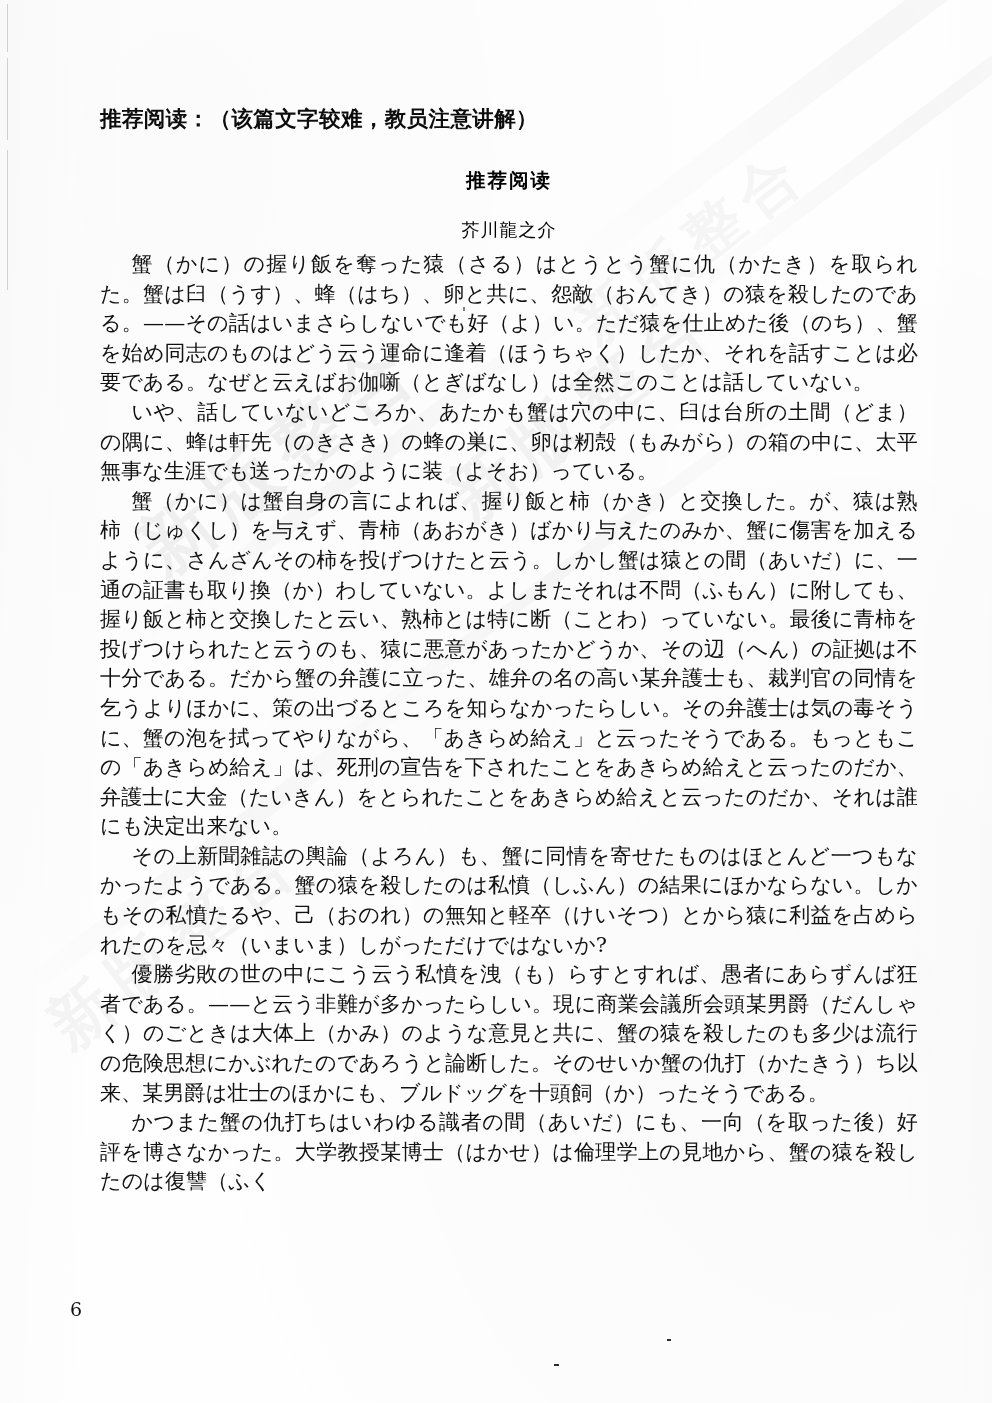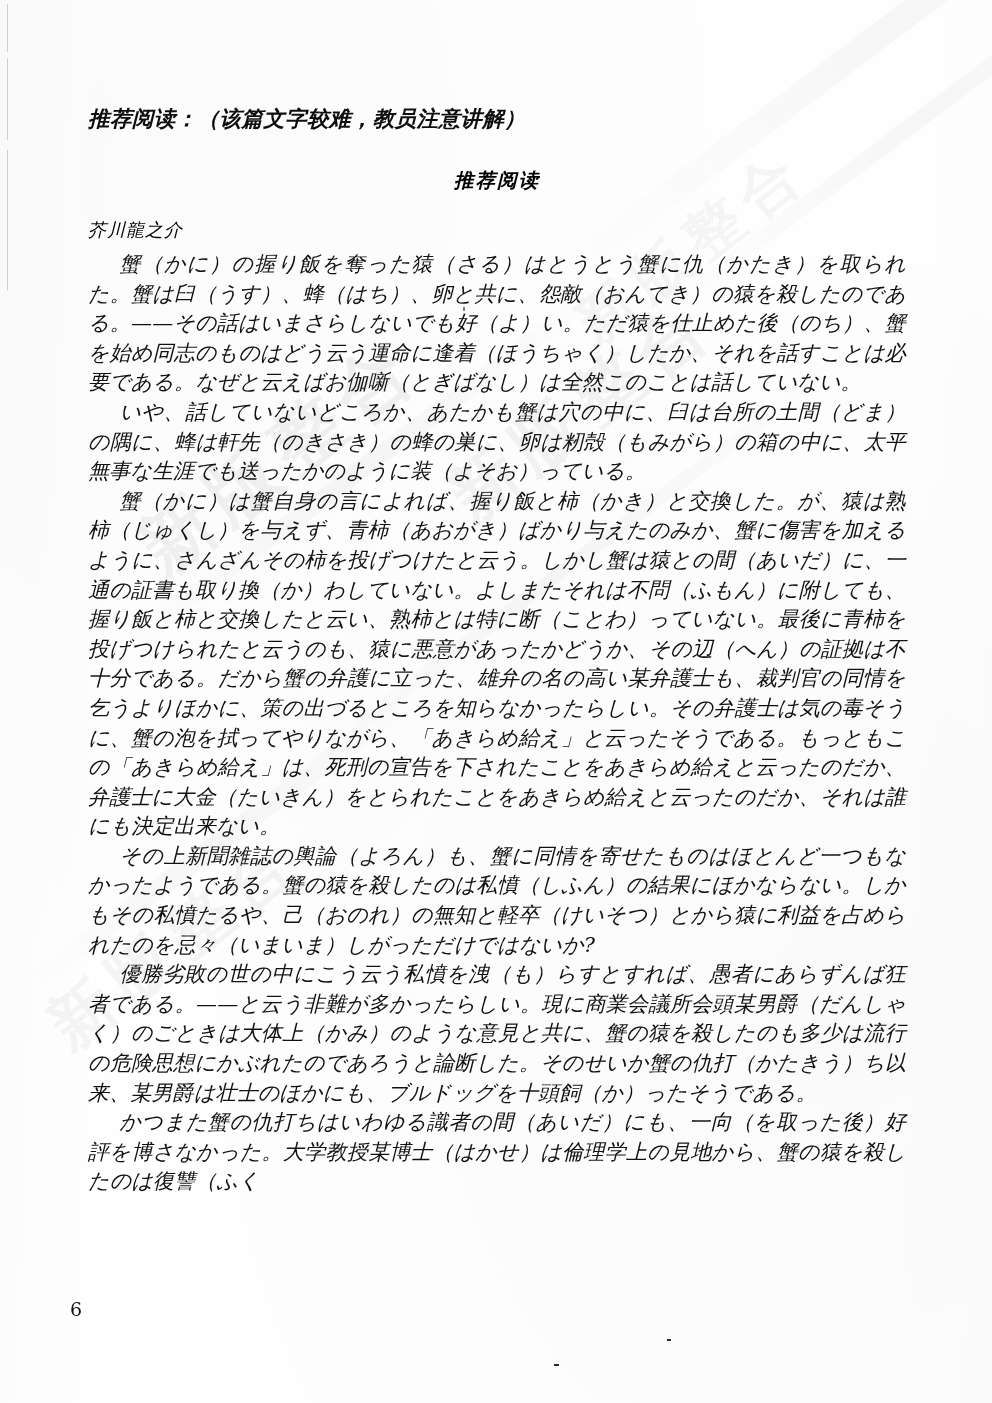--- a/index.html
+++ b/index.html
@@ -73,25 +73,24 @@
   }
   .streak-1 { left: 560px; top: 260px;  width: 900px; height: 26px; }
   .streak-2 { left: 640px; top: 320px;  width: 760px; height: 16px; }
   .streak-3 { left: 120px; top: 640px;  width: 620px; height: 18px; }
   .streak-4 { left: 20px;  top: 980px;  width: 520px; height: 20px; }
   .streak-5 { left: 300px; top: 760px;  width: 700px; height: 14px; }
 
   
   .content {
     position: absolute;
-    left: 88px;
+    left: 100px;
     top: 104px;
     width: 818px;
     z-index: 2;
-    font-style: italic;
   }
 
   .recommend-line {
     font-family: "DejaVu Sans", "Liberation Sans", sans-serif;
     font-weight: bold;
     font-size: 21.5px;
     letter-spacing: 0.4px;
     color: #0d0d0d;
     margin: 0 0 34px 0;
     white-space: nowrap;
@@ -101,21 +100,21 @@
     font-family: "DejaVu Sans", "Liberation Sans", sans-serif;
     font-weight: bold;
     font-size: 19.5px;
     text-align: center;
     letter-spacing: 2px;
     margin: 0 0 24px 0;
   }
 
   .byline {
     font-size: 18px;
-    text-align: left;
+    text-align: center;
     letter-spacing: 1px;
     margin: 0 0 8px 0;
     font-family: "DejaVu Serif", "Liberation Serif", serif;
   }
 
   .body-text p {
     margin: 0;
     font-size: 21px;
     line-height: 29.6px;
     text-align: justify;

